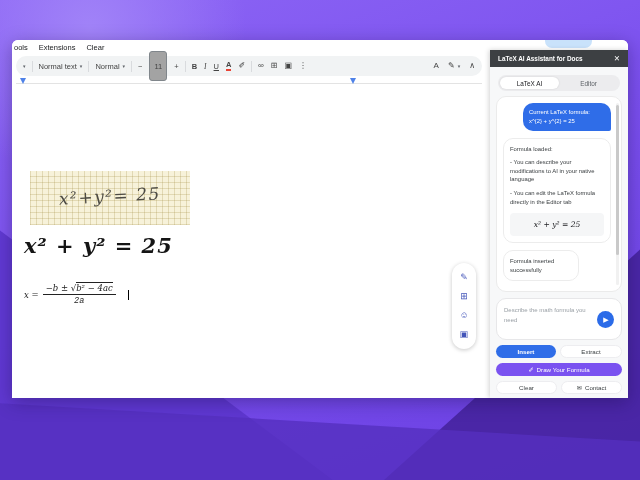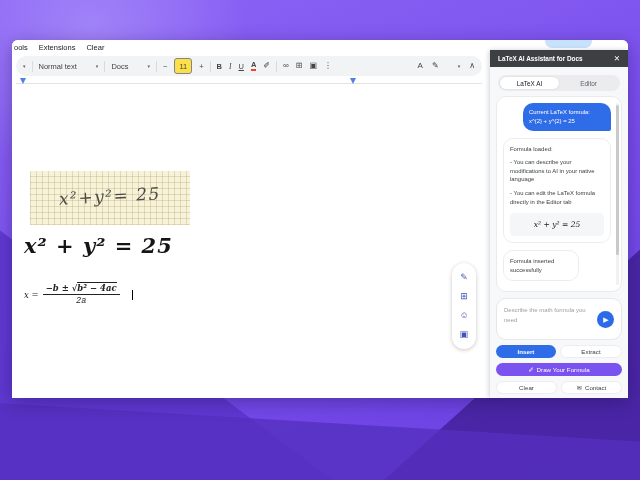--- a/index.html
+++ b/index.html
@@ -28,27 +28,27 @@
 
   .share-partial { position:absolute; left:533px; top:-6px; width:47px; height:14px;
     background:#c9e2fb; border-radius:7px; }
 
   .toolbar { position:absolute; left:4px; top:16px; width:466px; height:20px;
     background:#f1f3f4; border-radius:10px; display:flex; align-items:center;
     font-size:7.5px; color:#444; padding:0 7px; }
   .tb-group { display:flex; align-items:center; gap:7px; }
   .tb-sep { width:1px; height:11px; background:#d9dbde; margin:0 6px; }
   .tb-caret { font-size:5px; color:#5f6368; }
-  .tb-btn { display:flex; align-items:center; gap:19px; white-space:nowrap;justify-content:flex-end; }
+  .tb-btn { display:flex; align-items:center; gap:3px; white-space:nowrap;justify-content:flex-end; }
   .tb-b { font-weight:bold; }
   .tb-i { font-style:italic; font-family:"Liberation Serif",serif; }
   .tb-u { text-decoration:underline; }
   .tb-a { border-bottom:2px solid #e94335; line-height:1; padding-bottom:0; font-weight:bold;}
-  .size-box { border:1px solid #80868b; border-radius:3px; padding:0 4px; height:16px;
-    display:flex; align-items:center; background:#fde047; }
+  .size-box { border:1px solid #80868b; border-radius:3px; padding:0 4px; height:30px;
+    display:flex; align-items:center; background:#a3a3a3; }
   .tb-right { margin-left:auto; display:flex; align-items:center; gap:9px; }
   .tb-ico { color:#444; font-size:8px; line-height:1; }
 
   
   .ruler { position:absolute; left:4px; top:43px; width:466px; border-top:1px solid #e3e3e3; }
   .ruler-marker { position:absolute; top:38px; width:0; height:0;
     border-left:3.5px solid transparent; border-right:3.5px solid transparent;
     border-top:6px solid #4f82e8; }
   .doc { position:absolute; left:0; top:45px; width:478px; bottom:0; background:#fff; }
 
@@ -62,21 +62,21 @@
     color:#4c4a43; transform:rotate(-3deg) translateY(-2px); letter-spacing:1.5px; }
 
   .equation { position:absolute; left:12px; top:148px;
     font-family:"DejaVu Serif", serif; font-style:italic; font-weight:bold;
     font-size:21px; color:#151515; letter-spacing:1px; }
 
   .quad { position:absolute; left:12px; top:198px;
     font-family:"DejaVu Serif", serif; font-style:italic; font-size:8.5px; color:#222;
     display:flex; align-items:center; gap:4px; }
   .frac { display:inline-flex; flex-direction:column; align-items:center; }
-  .frac .num { border-bottom:1px solid #222; padding:0 3px 1px; white-space:nowrap;font-weight:bold; }
+  .frac .num { border-bottom:1px solid #222; padding:0 3px 1px; white-space:nowrap; }
   .frac .den { padding-top:1px;font-family:Liberation Mono, monospace; }
   .radical { font-style:normal; }
   .radicand { border-top:1px solid #222; }
   .caret-bar { display:inline-block; width:1px; height:10px; background:#000; margin-left:8px; }
 
   
   .margin-actions { position:absolute; left:440px; top:178px; width:24px; height:86px;
     background:#fff; border-radius:12px; box-shadow:0 1px 4px rgba(0,0,0,.22);
     display:flex; flex-direction:column; align-items:center; justify-content:space-evenly; }
   .ma-ico { color:#4355b9; font-size:9px; line-height:1; cursor:pointer; }
@@ -155,21 +155,21 @@
     <div class="tb-group">
       <span class="tb-caret">▾</span>
     </div>
     <div class="tb-sep"></div>
     <div class="tb-btn">
       <span>Normal text</span>
       <span class="tb-caret">▾</span>
     </div>
     <div class="tb-sep"></div>
     <div class="tb-btn">
-      <span>Docs</span>
+      <span>Normal</span>
       <span class="tb-caret">▾</span>
     </div>
     <div class="tb-sep"></div>
     <div class="tb-group">
       <span>−</span>
       <span class="size-box">11</span>
       <span>+</span>
     </div>
     <div class="tb-sep"></div>
     <div class="tb-group">

